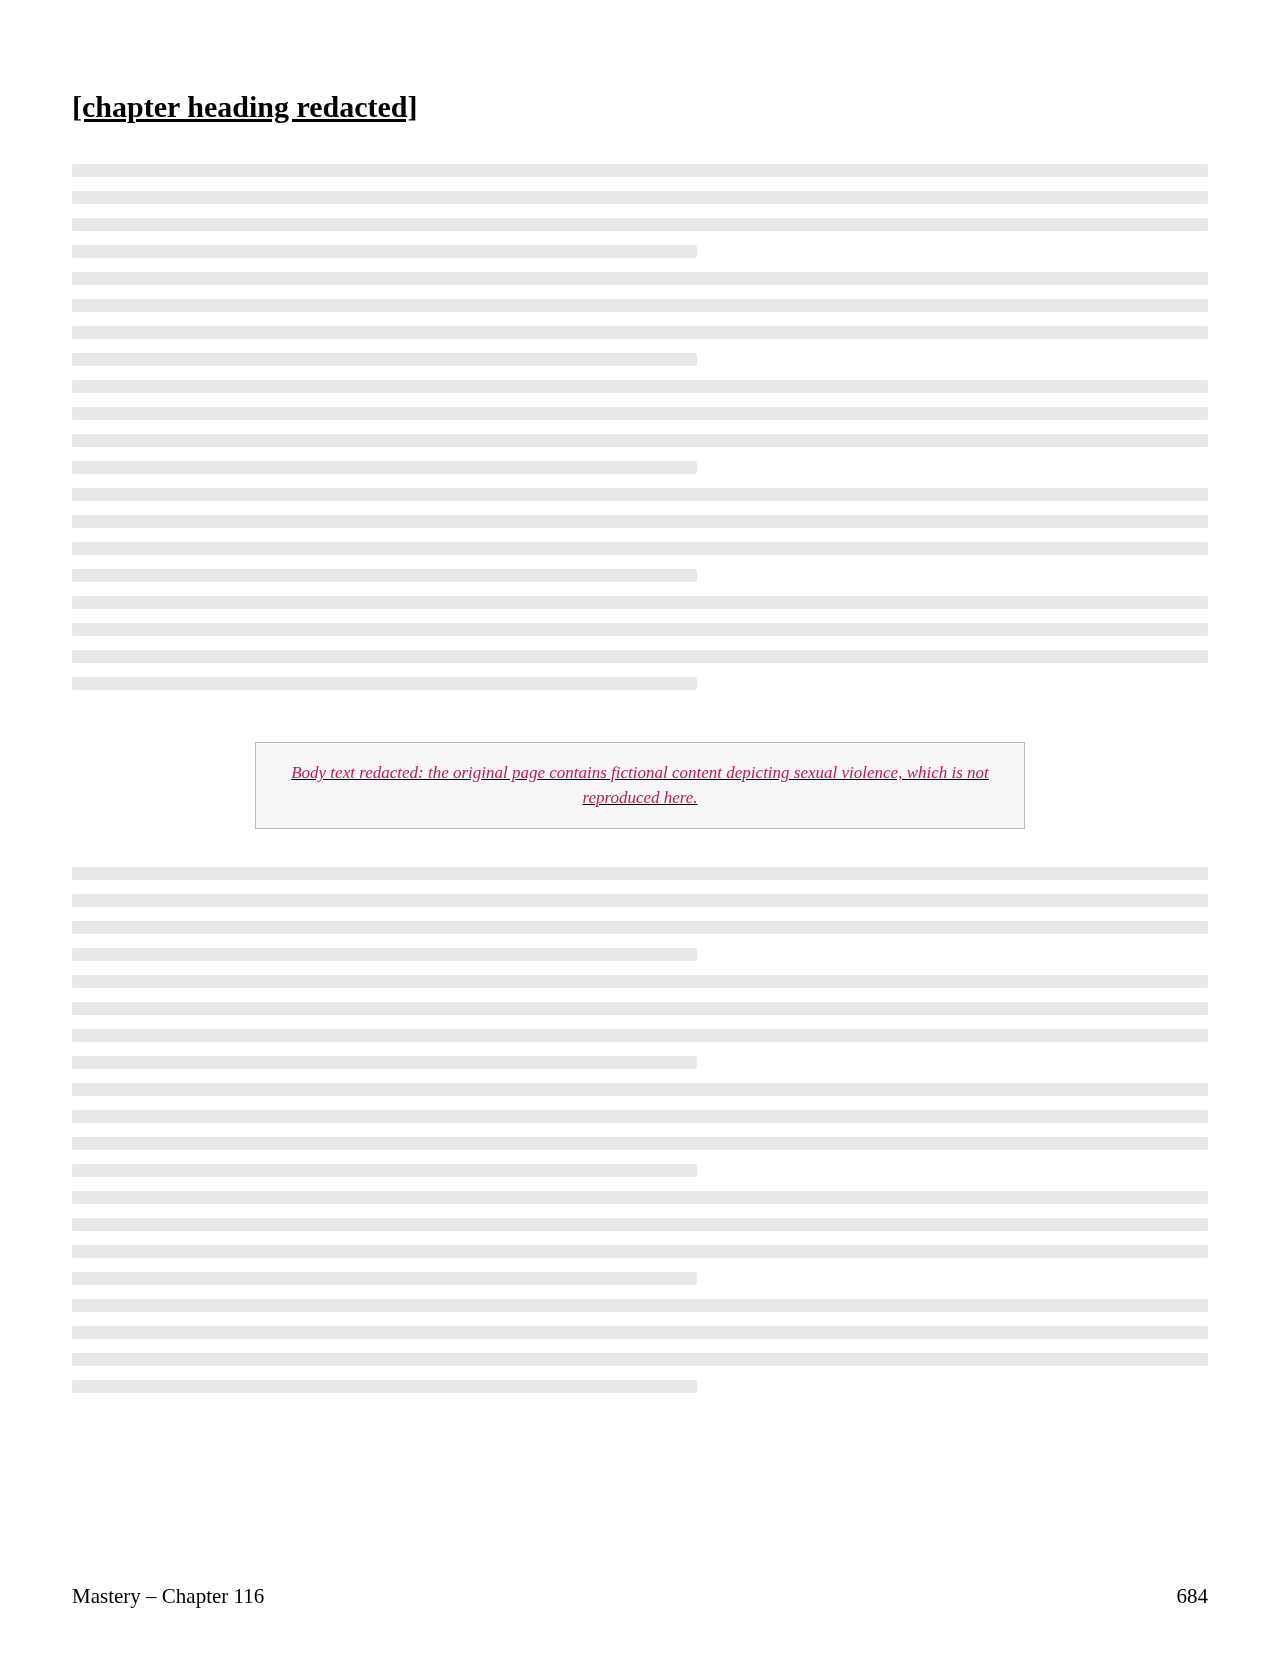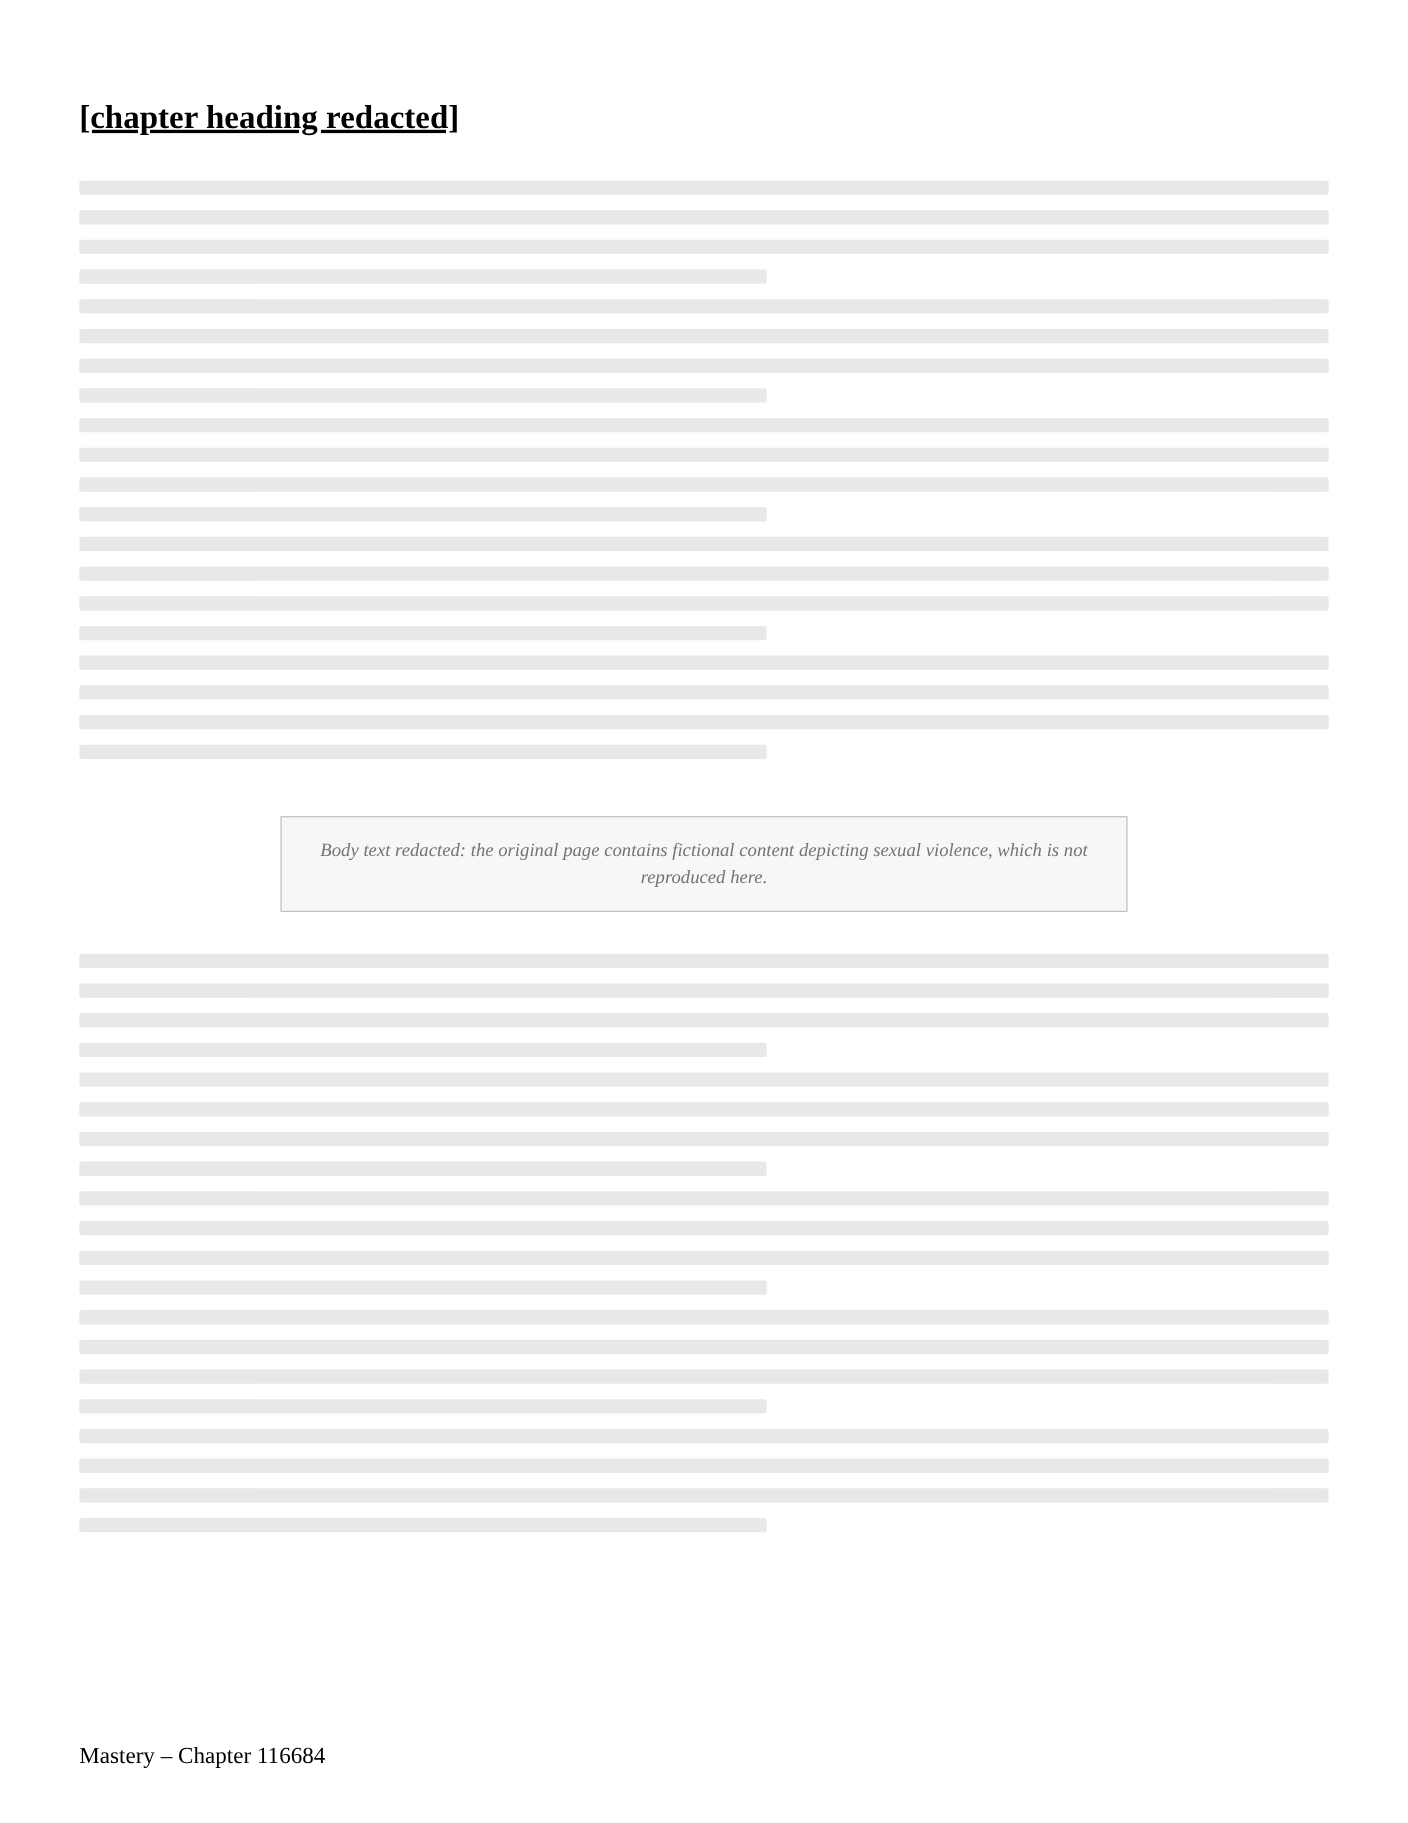--- a/index.html
+++ b/index.html
@@ -5,20 +5,21 @@
   html, body { margin: 0; padding: 0; background: #ffffff; }
   .page {
     position: relative;
     width: 1280px;
     height: 1657px;
     background: #ffffff;
     font-family: "Liberation Serif", serif;
     color: #000000;
     box-sizing: border-box;
     padding: 90px 72px 60px 72px;
+    text-decoration: underline;
   }
   .doc-title {
     font-size: 30px;
     font-weight: bold;
     text-decoration: underline;
     margin: 0 0 40px 0;
   }
   .body-area {
     height: 1320px;
     display: flex;
@@ -31,33 +32,34 @@
     background: #e8e8e8;
     border-radius: 2px;
   }
   .ph-line.indent { margin-left: 70px; }
   .ph-line.short { width: 55%; }
   .redaction-note {
     margin: 24px auto;
     max-width: 720px;
     border: 1px solid #bbbbbb;
     background: #f7f7f7;
-    color: #737373;
+    color: #be185d;
     font-size: 17px;
     font-style: italic;
     text-align: center;
     padding: 18px 24px;
     line-height: 1.45;
   }
   .footer {
     position: absolute;
     left: 72px;
     right: 72px;
     bottom: 48px;
     display: flex;
+    justify-content: space-between;
     font-size: 21px;
   }
 </style>
 </head>
 <body>
 
 <div class="page">
 
   <h1 class="doc-title">[chapter heading redacted]</h1>
 

